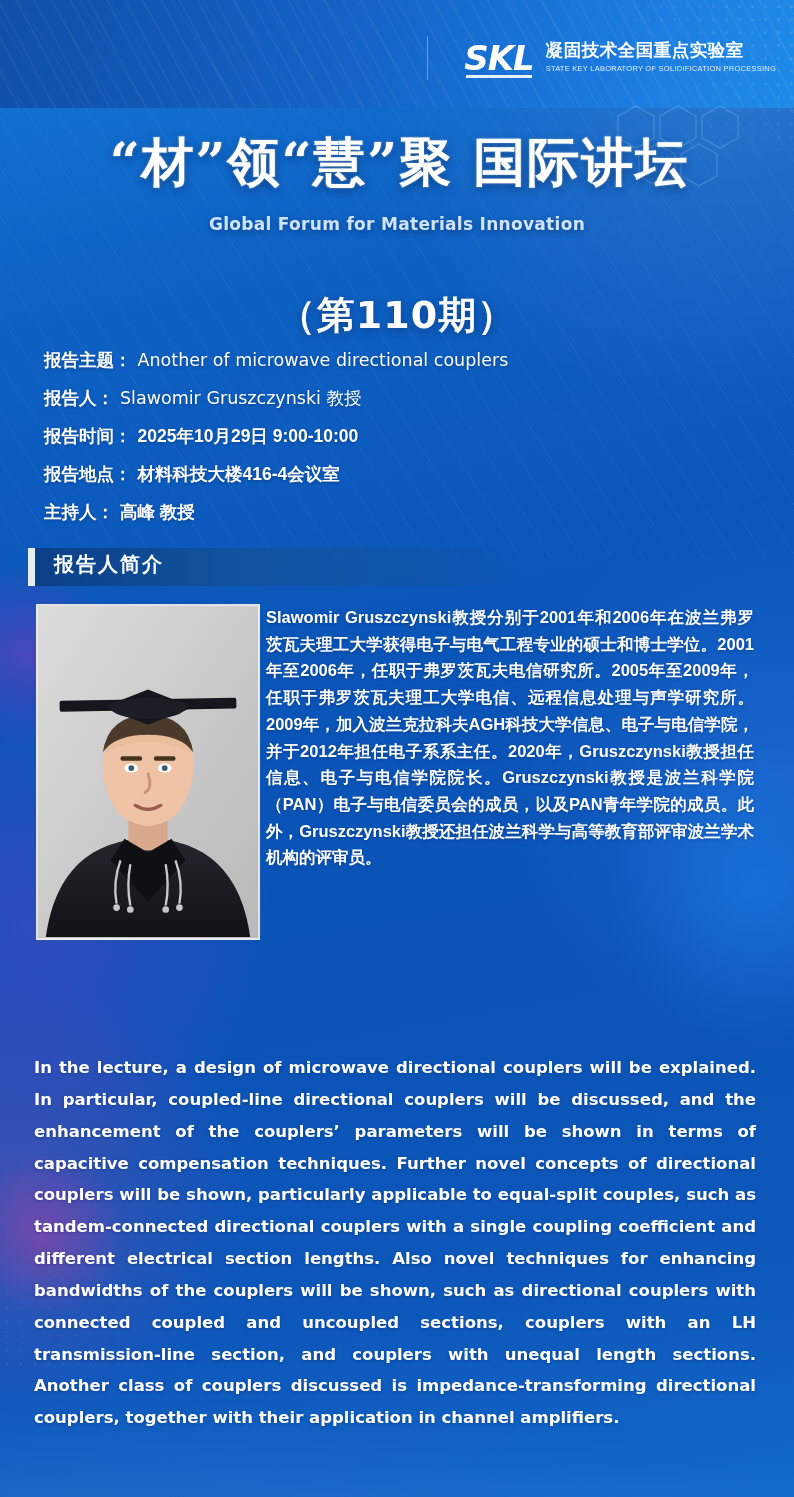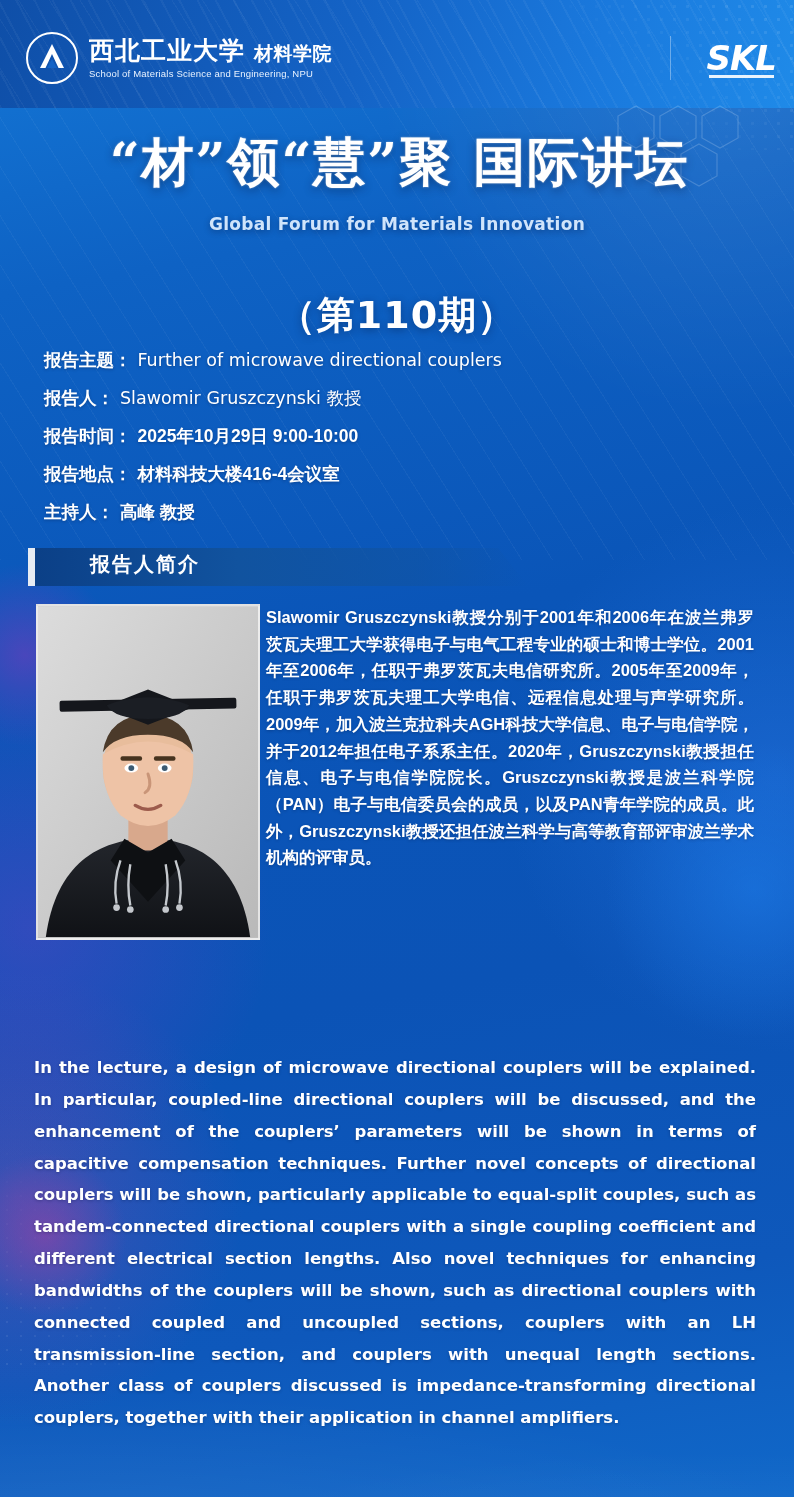--- a/index.html
+++ b/index.html
@@ -248,21 +248,20 @@
   .sec-title {
     position: absolute;
     left: 26px; top: 0;
     height: 32px;
     display: flex; align-items: center;
     font-family: "DejaVu Serif", serif;
     font-weight: bold;
     font-size: 20px;
     letter-spacing: 2px;
     color: #ffffff;
-    margin-left: 36px;
   }
   #sec-bio { top: 548px; }
   #sec-abs { top: 1000px; }
 
   
   .bio {
     position: absolute;
     top: 604px; left: 36px; right: 40px;
     display: flex;
     gap: 6px;
@@ -320,50 +319,40 @@
     <polygon points="114,6 132,16 132,38 114,48 96,38 96,16"></polygon>
     <polygon points="51,44 69,54 69,76 51,86 33,76 33,54"></polygon>
     <polygon points="93,44 111,54 111,76 93,86 75,76 75,54"></polygon>
   </g>
 </svg>
 
 <div class="page">
 
   <div class="logo-row">
 
-    <div class="npu-logo">
-      <svg class="npu-mark" viewBox="0 0 52 52">
-        <circle cx="26" cy="26" r="25" fill="none" stroke="#ffffff" stroke-width="2"></circle>
-        <path d="M26 12 L38 36 L32.5 36 L26 22 L19.5 36 L14 36 Z" fill="#ffffff"></path>
-        <path d="M26 27 L31 36 L21 36 Z" fill="#1463c6"></path>
-      </svg>
-      <div class="npu-text">
-        <div class="npu-line1">
-          <span class="npu-cn">西北工业大学</span>
-          <span class="npu-school">材料学院</span>
-        </div>
-        <div class="npu-en">School of Materials Science and Engineering, NPU</div>
-      </div>
-    </div>
 
     <div class="divider-v"></div>
 
     <div class="skl-logo">
       <span class="skl-mark">SKL</span>
+      <div class="skl-text">
+        <div class="skl-cn">凝固技术全国重点实验室</div>
+        <div class="skl-en">STATE KEY LABORATORY OF SOLIDIFICATION PROCESSING</div>
+      </div>
     </div>
   </div>
 
   <div class="title-main">“材”领“慧”聚 国际讲坛</div>
   <div class="title-en">Global Forum for Materials Innovation</div>
   <div class="title-issue">（第110期）</div>
 
   <div class="info">
     <div class="info-row">
       <span class="info-label">报告主题：</span>
-      <span class="info-value latin">Further of microwave directional couplers</span>
+      <span class="info-value latin">Another of microwave directional couplers</span>
     </div>
     <div class="info-row">
       <span class="info-label">报告人：</span>
       <span class="info-value latin">Slawomir Gruszczynski 教授</span>
     </div>
     <div class="info-row">
       <span class="info-label">报告时间：</span>
       <span class="info-value">2025年10月29日 9:00-10:00</span>
     </div>
     <div class="info-row">

